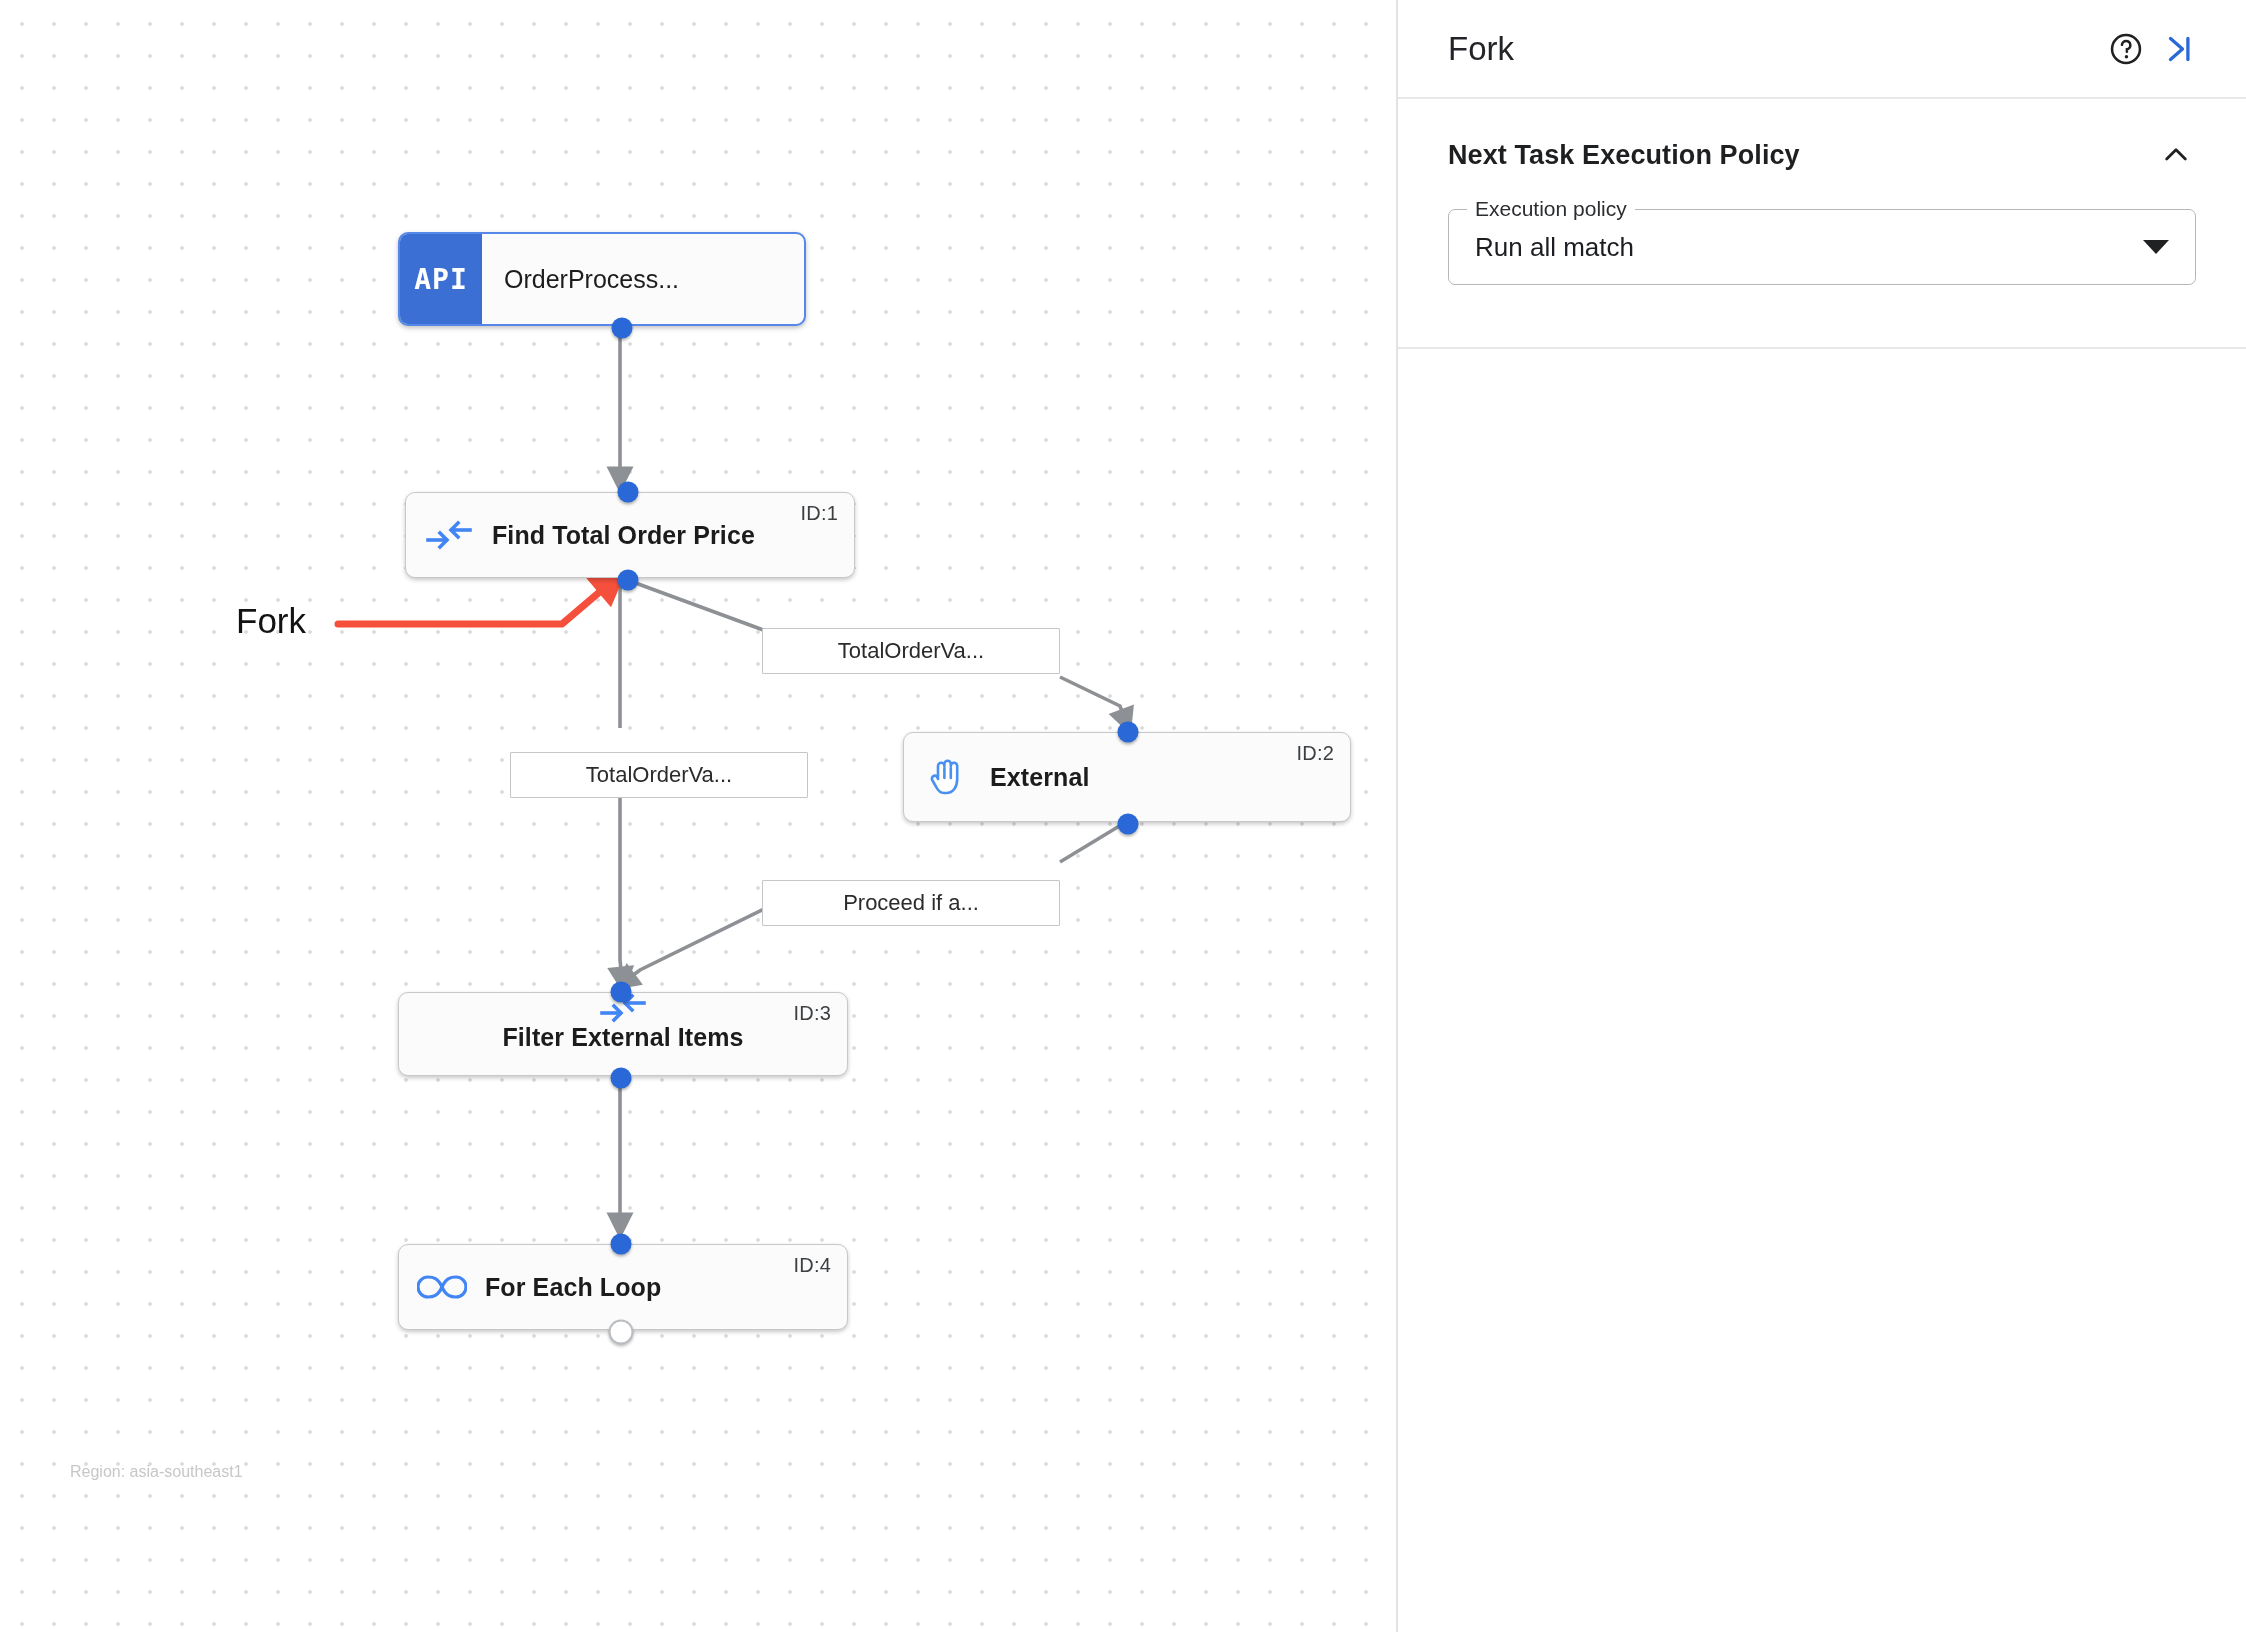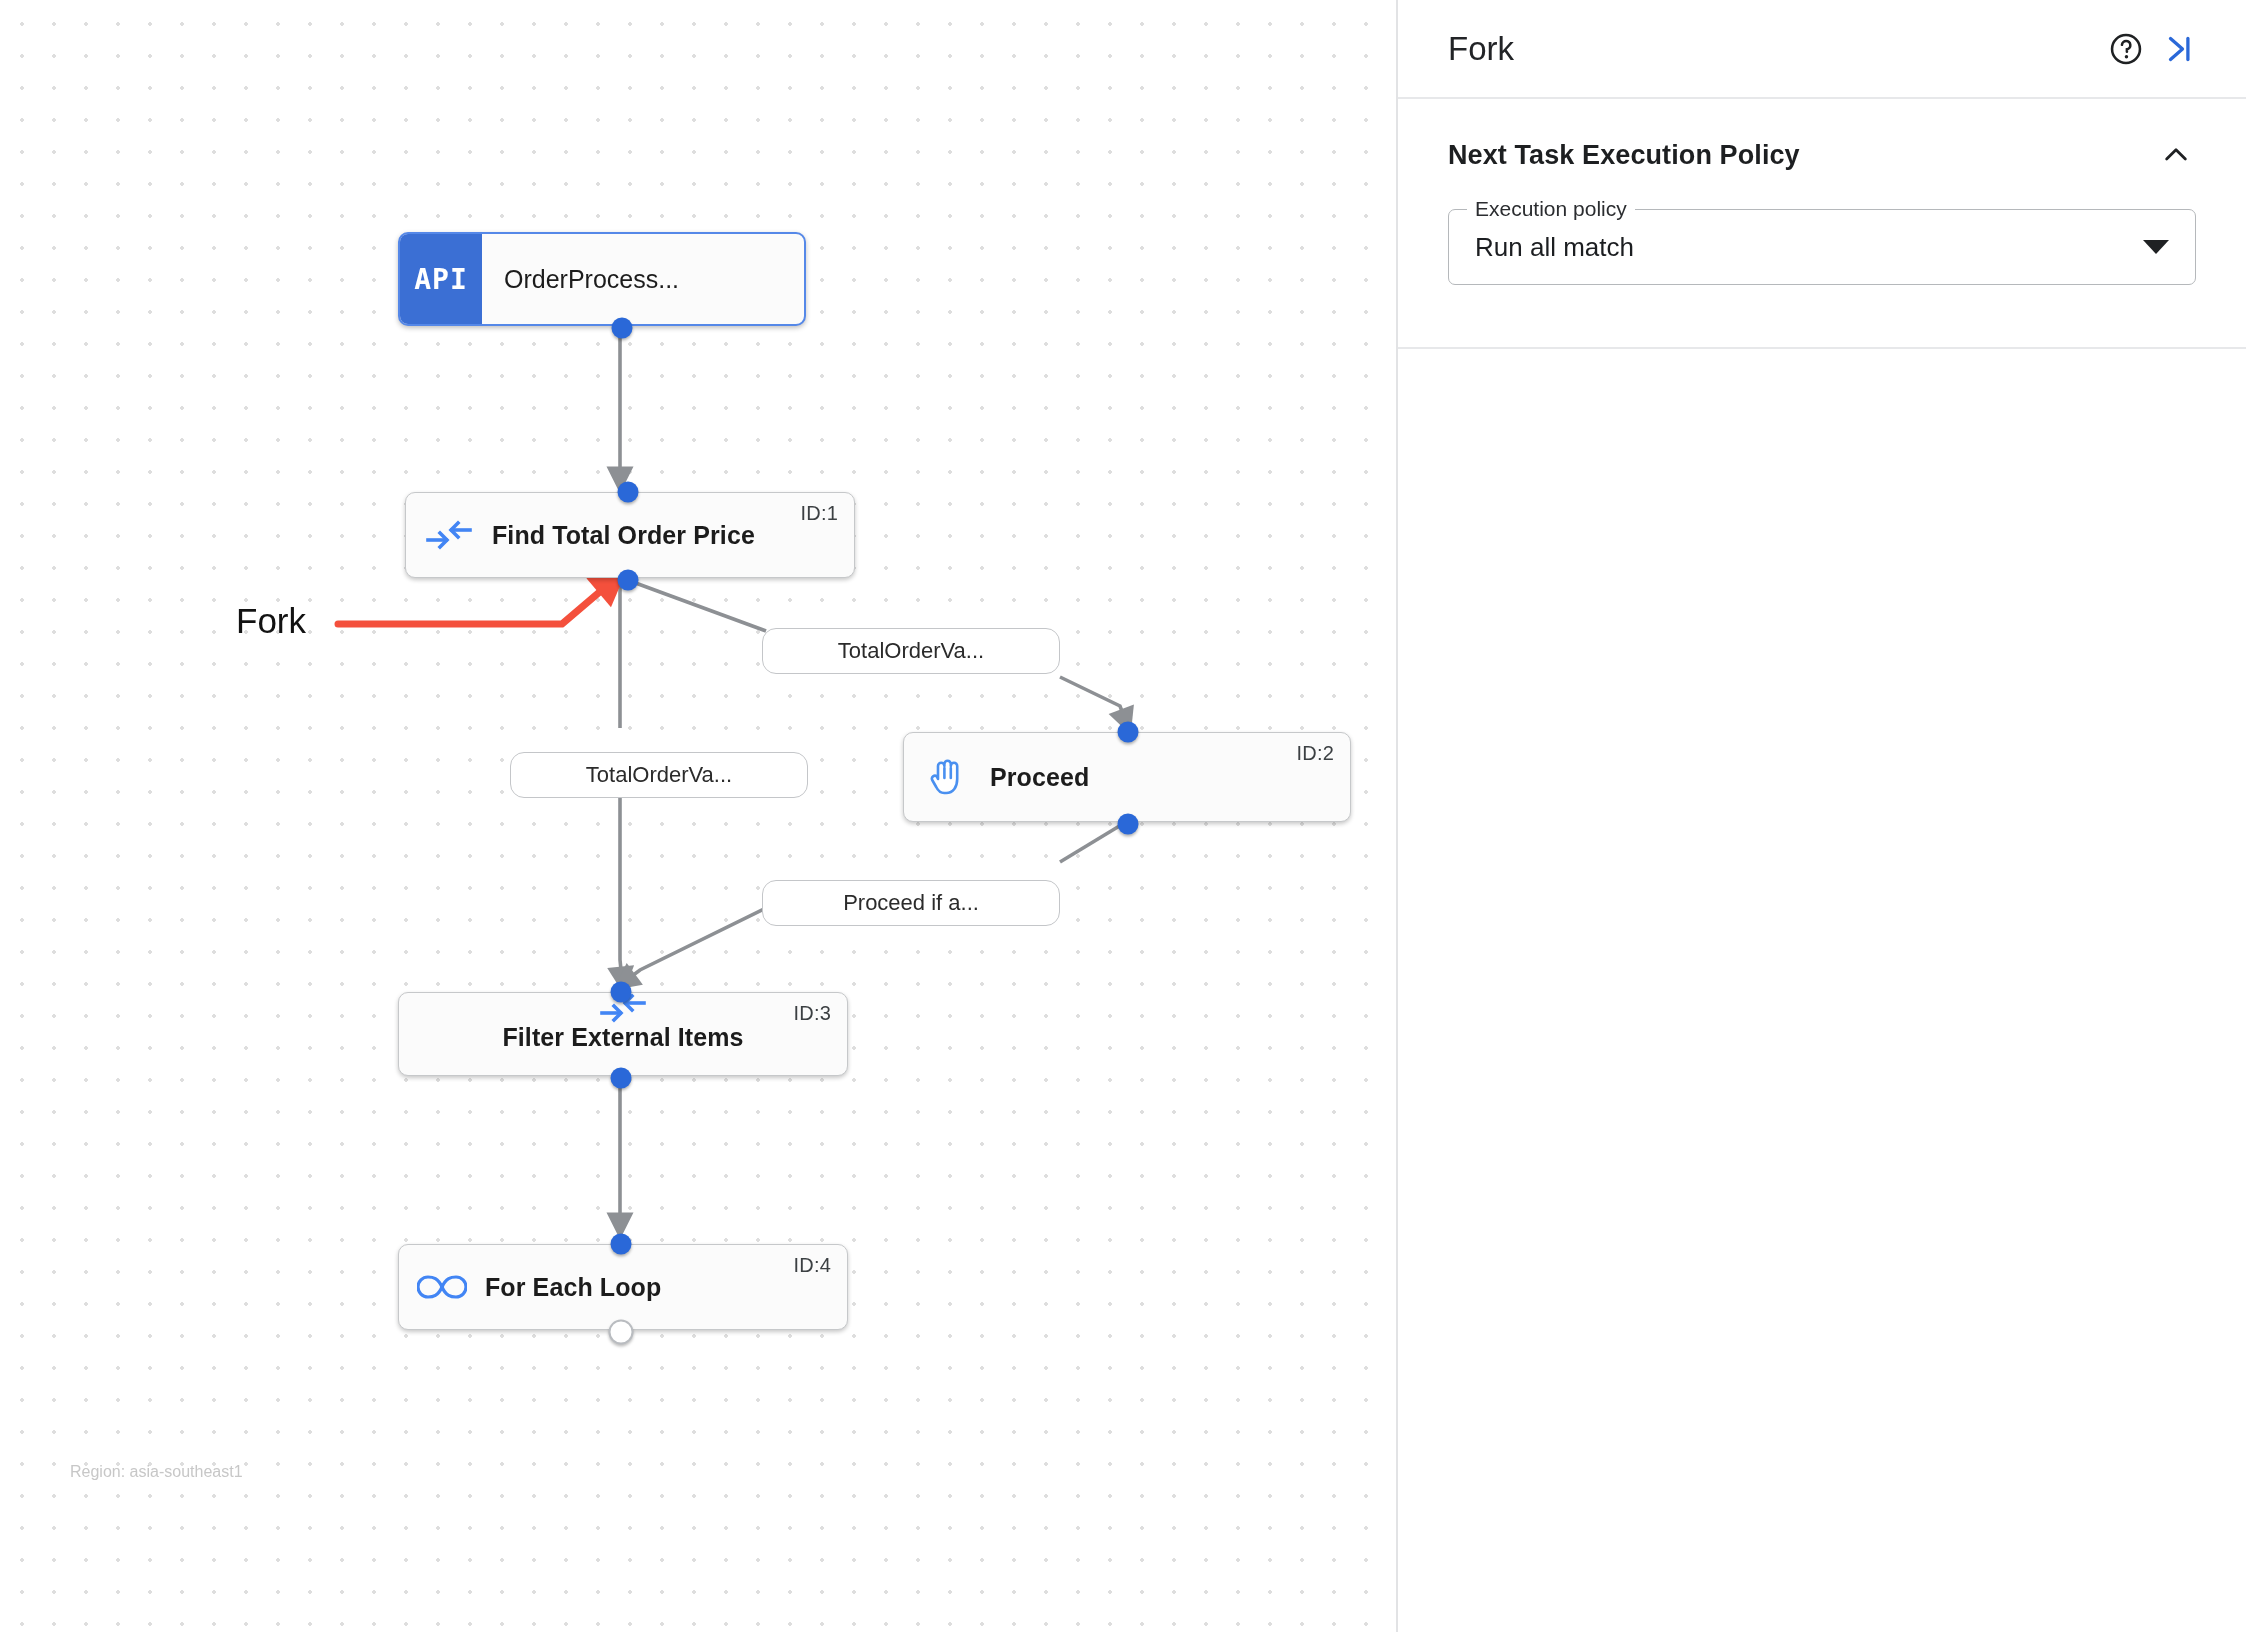--- a/index.html
+++ b/index.html
@@ -109,21 +109,21 @@
     border: 2px solid #b9bcc0;
     box-shadow: 0 2px 3px rgba(0,0,0,0.25);
   }
 
   
   .edge-label {
     position: absolute;
     box-sizing: border-box;
     background: #ffffff;
     border: 1.5px solid #c4c6c9;
-    border-radius: 14px;
+    border-radius: 1px;
     height: 46px;
     display: flex;
     align-items: center;
     justify-content: center;
     font-size: 22px;
     color: #2b2b2b;
     white-space: nowrap;
     z-index: 4;
     padding: 0 10px;
   }
@@ -296,21 +296,21 @@
       <div class="node-icon">
         <svg width="40" height="44" viewBox="0 0 40 44">
           <g stroke="#4a90f0" stroke-width="2.6" fill="#ffffff" stroke-linejoin="round" stroke-linecap="round">
             <path d="M11 24 V11 a3.2 3.2 0 0 1 6.4 0 V9 a3.2 3.2 0 0 1 6.4 0 v2 a3.2 3.2 0 0 1 6.4 0 v13
                      c0 8 -4 14 -11 14 h-2 c-4 0 -6 -2 -8 -6 l-4 -7 a3 3 0 0 1 4.6 -3.6 z"></path>
             <line x1="17.4" y1="13" x2="17.4" y2="23"></line>
             <line x1="23.8" y1="13" x2="23.8" y2="23"></line>
           </g>
         </svg>
       </div>
-      <div class="node-label">Proceed</div>
+      <div class="node-label">External</div>
       <div class="node-id">ID:2</div>
       <div class="conn" style="left:224px; top:-1px;"></div>
       <div class="conn" style="left:224px; top:91px;"></div>
     </div>
 
     <div class="node" style="left:398px; top:992px; width:450px; height:84px;flex-direction:column;">
       <div class="node-icon">
         <svg width="48" height="30" viewBox="0 0 48 30">
           <g stroke="#4285f4" stroke-width="3.6" fill="none" stroke-linecap="square">
             <line x1="3" y1="20" x2="21" y2="20"></line>

